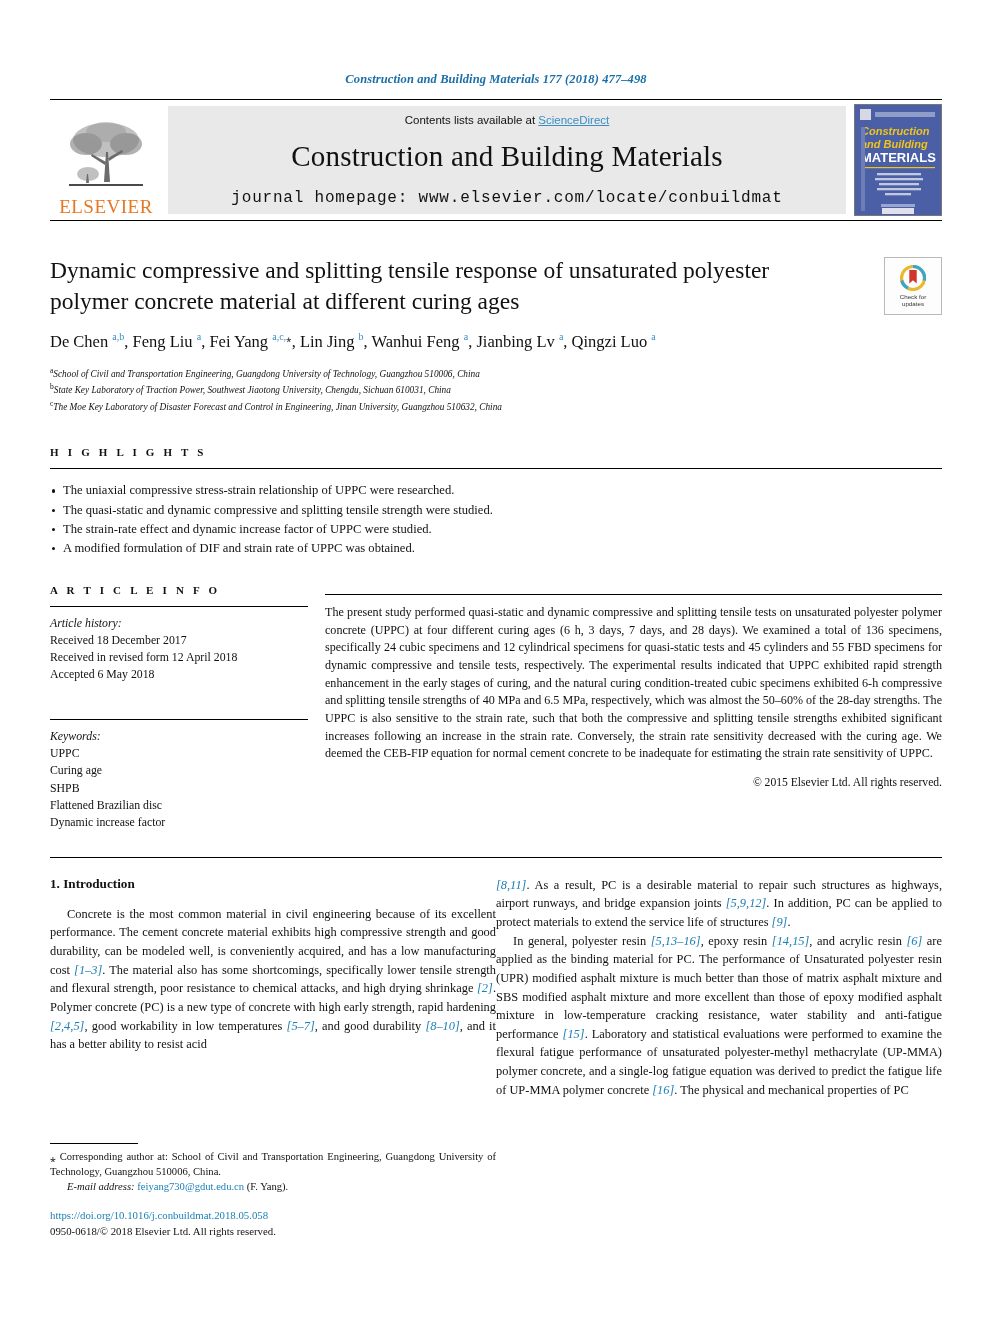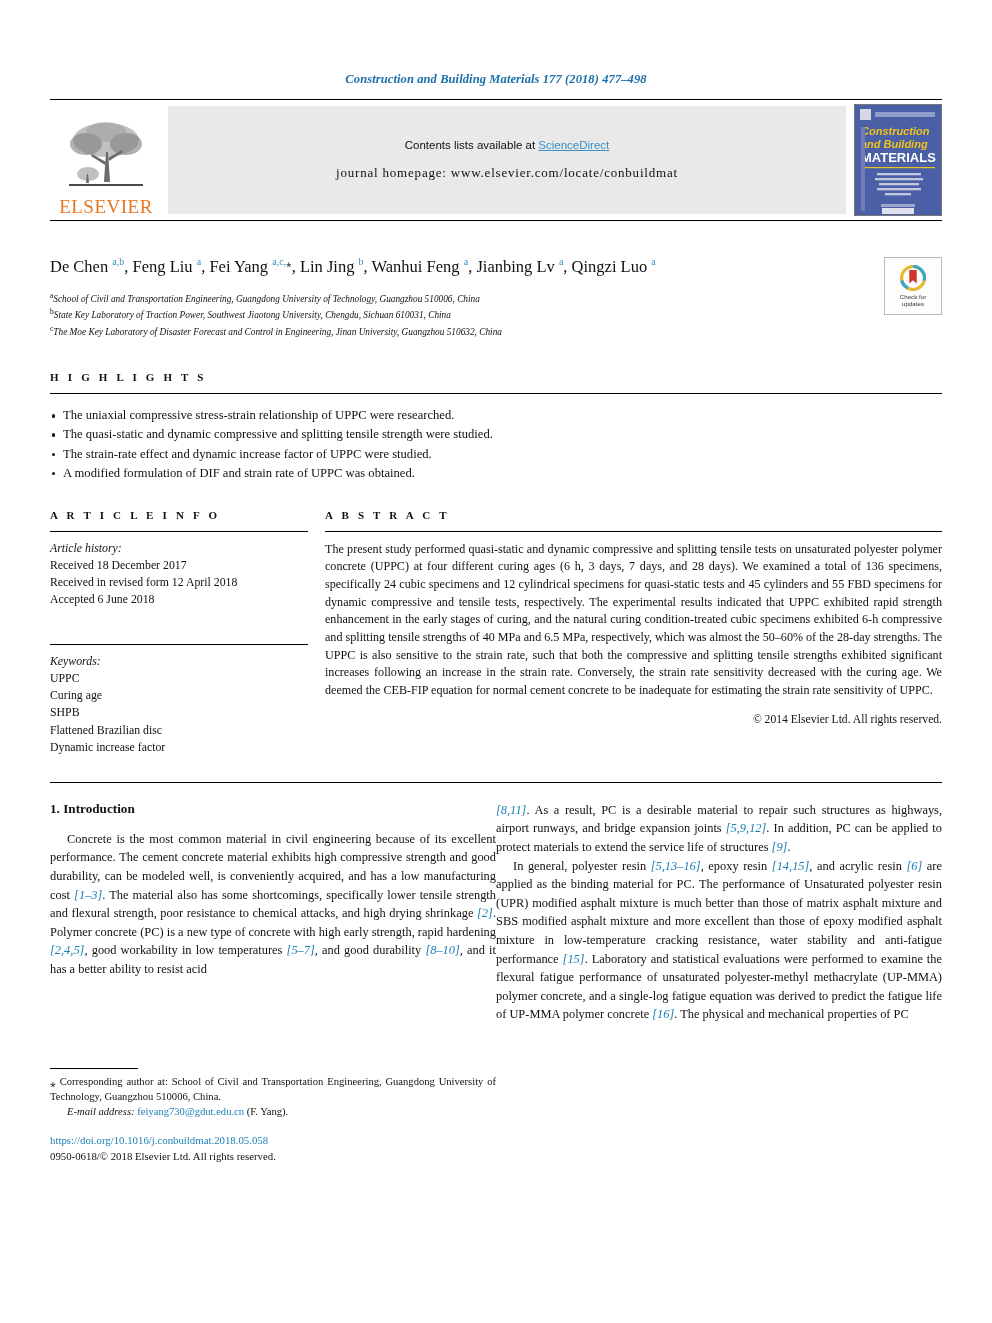--- a/index.html
+++ b/index.html
@@ -82,22 +82,22 @@
   }
   .contents-line .sd-link { color: #3a8fc4; }
   .journal-title {
     font-family: "Liberation Serif", serif;
     font-size: 29px;
     color: #111;
     letter-spacing: .2px;
     margin-bottom: 16px;
   }
   .homepage-line {
-    font-family: Liberation Serif, serif;
-    font-size: 13px;
+    font-family: Liberation Mono, monospace;
+    font-size: 16px;
     color: #111;
     letter-spacing: .8px;
   }
   .cover-thumb {
     flex: 0 0 88px;
     width: 88px;
     margin: 4px 0 4px 0;
     background: #4a5fa5;
     position: relative;
     border: 1px solid #777;
@@ -328,20 +328,21 @@
           <rect x="5" y="66" width="74" height="2" fill="#4a4a4a"></rect>
         </g>
       </svg>
       <div class="elsevier-word">ELSEVIER</div>
     </div>
 
     <div class="journal-band">
       <div class="contents-line">
         <span>Contents lists available at </span><a class="sd-link" href="#">ScienceDirect</a>
       </div>
+      <div class="journal-title">Construction and Building Materials</div>
       <div class="homepage-line">journal homepage: www.elsevier.com/locate/conbuildmat</div>
     </div>
 
     <div class="cover-thumb">
       <svg width="86" height="112" viewBox="0 0 86 112">
         <rect x="0" y="0" width="86" height="112" fill="#4a5fa5"></rect>
         <rect x="5" y="4" width="11" height="11" fill="#d8d8e4"></rect>
         <rect x="20" y="7" width="60" height="5" fill="#8f9ec9"></rect>
         <text x="6" y="30" font-family="Liberation Sans, sans-serif" font-size="11" font-style="italic" font-weight="bold" fill="#f0c419">Construction</text>
         <text x="6" y="43" font-family="Liberation Sans, sans-serif" font-size="11" font-style="italic" font-weight="bold" fill="#f0c419">and Building</text>
@@ -365,20 +366,21 @@
     <div class="crossmark">
       <svg width="26" height="26" viewBox="0 0 26 26">
         <circle cx="13" cy="13" r="11.5" fill="none" stroke="#e8b92e" stroke-width="3.2"></circle>
         <path d="M13 1.5 A11.5 11.5 0 0 1 24.3 15.5" fill="none" stroke="#3aa6d0" stroke-width="3.2"></path>
         <path d="M1.7 15.5 A11.5 11.5 0 0 0 8 23" fill="none" stroke="#3aa6d0" stroke-width="3.2"></path>
         <path d="M9.3 5 h7.4 v13.6 l-3.7 -3.3 l-3.7 3.3 z" fill="#d0342c"></path>
       </svg>
       <div class="crossmark-text">Check for<br>updates</div>
     </div>
 
+    <h1 class="paper-title">Dynamic compressive and splitting tensile response of unsaturated polyester polymer concrete material at different curing ages</h1>
     <div class="authors">De Chen <sup>a,b</sup>, Feng Liu <sup>a</sup>, Fei Yang <sup>a,c,</sup><sup class="star">⁎</sup>, Lin Jing <sup>b</sup>, Wanhui Feng <sup>a</sup>, Jianbing Lv <sup>a</sup>, Qingzi Luo <sup>a</sup></div>
     <div class="affiliations">
       <div><sup>a</sup><span>School of Civil and Transportation Engineering, Guangdong University of Technology, Guangzhou 510006, China</span></div>
       <div><sup>b</sup><span>State Key Laboratory of Traction Power, Southwest Jiaotong University, Chengdu, Sichuan 610031, China</span></div>
       <div><sup>c</sup><span>The Moe Key Laboratory of Disaster Forecast and Control in Engineering, Jinan University, Guangzhou 510632, China</span></div>
     </div>
   </div>
 
   <div class="highlights">
     <div class="sec-label">H I G H L I G H T S</div>
@@ -392,38 +394,37 @@
   </div>
 
   <div class="info-abstract">
     <div class="article-info">
       <div class="sec-label">A R T I C L E   I N F O</div>
       <div class="rule"></div>
       <div class="history">
         <div class="hdr">Article history:</div>
         <div>Received 18 December 2017</div>
         <div>Received in revised form 12 April 2018</div>
-        <div>Accepted 6 June 2018</div>
+        <div>Accepted 6 May 2018</div>
       </div>
       <div class="kw-rule"></div>
       <div class="keywords">
         <div class="hdr">Keywords:</div>
         <div>UPPC</div>
         <div>Curing age</div>
         <div>SHPB</div>
         <div>Flattened Brazilian disc</div>
         <div>Dynamic increase factor</div>
       </div>
     </div>
 
     <div class="abstract-col">
-      <div class="sec-label">A B S T R A C T</div>
       <div class="rule"></div>
       <div class="abstract-body">The present study performed quasi-static and dynamic compressive and splitting tensile tests on unsaturated polyester polymer concrete (UPPC) at four different curing ages (6 h, 3 days, 7 days, and 28 days). We examined a total of 136 specimens, specifically 24 cubic specimens and 12 cylindrical specimens for quasi-static tests and 45 cylinders and 55 FBD specimens for dynamic compressive and tensile tests, respectively. The experimental results indicated that UPPC exhibited rapid strength enhancement in the early stages of curing, and the natural curing condition-treated cubic specimens exhibited 6-h compressive and splitting tensile strengths of 40 MPa and 6.5 MPa, respectively, which was almost the 50–60% of the 28-day strengths. The UPPC is also sensitive to the strain rate, such that both the compressive and splitting tensile strengths exhibited significant increases following an increase in the strain rate. Conversely, the strain rate sensitivity decreased with the curing age. We deemed the CEB-FIP equation for normal cement concrete to be inadequate for estimating the strain rate sensitivity of UPPC.</div>
-      <div class="copyright">© 2014 Elsevier Ltd. All rights reserved.</div>
+      <div class="copyright">© 2015 Elsevier Ltd. All rights reserved.</div>
     </div>
   </div>
 
   <div class="body-rule"></div>
 
   <div class="columns">
     <div class="col" style="padding-bottom:186px;">
       <h2 class="sec-title">1. Introduction</h2>
       <p class="para">Concrete is the most common material in civil engineering because of its excellent performance. The cement concrete material exhibits high compressive strength and good durability, can be modeled well, is conveniently acquired, and has a low manufacturing cost <span class="ref">[1–3]</span>. The material also has some shortcomings, specifically lower tensile strength and flexural strength, poor resistance to chemical attacks, and high drying shrinkage <span class="ref">[2]</span>. Polymer concrete (PC) is a new type of concrete with high early strength, rapid hardening <span class="ref">[2,4,5]</span>, good workability in low temperatures <span class="ref">[5–7]</span>, and good durability <span class="ref">[8–10]</span>, and it has a better ability to resist acid</p>
 

